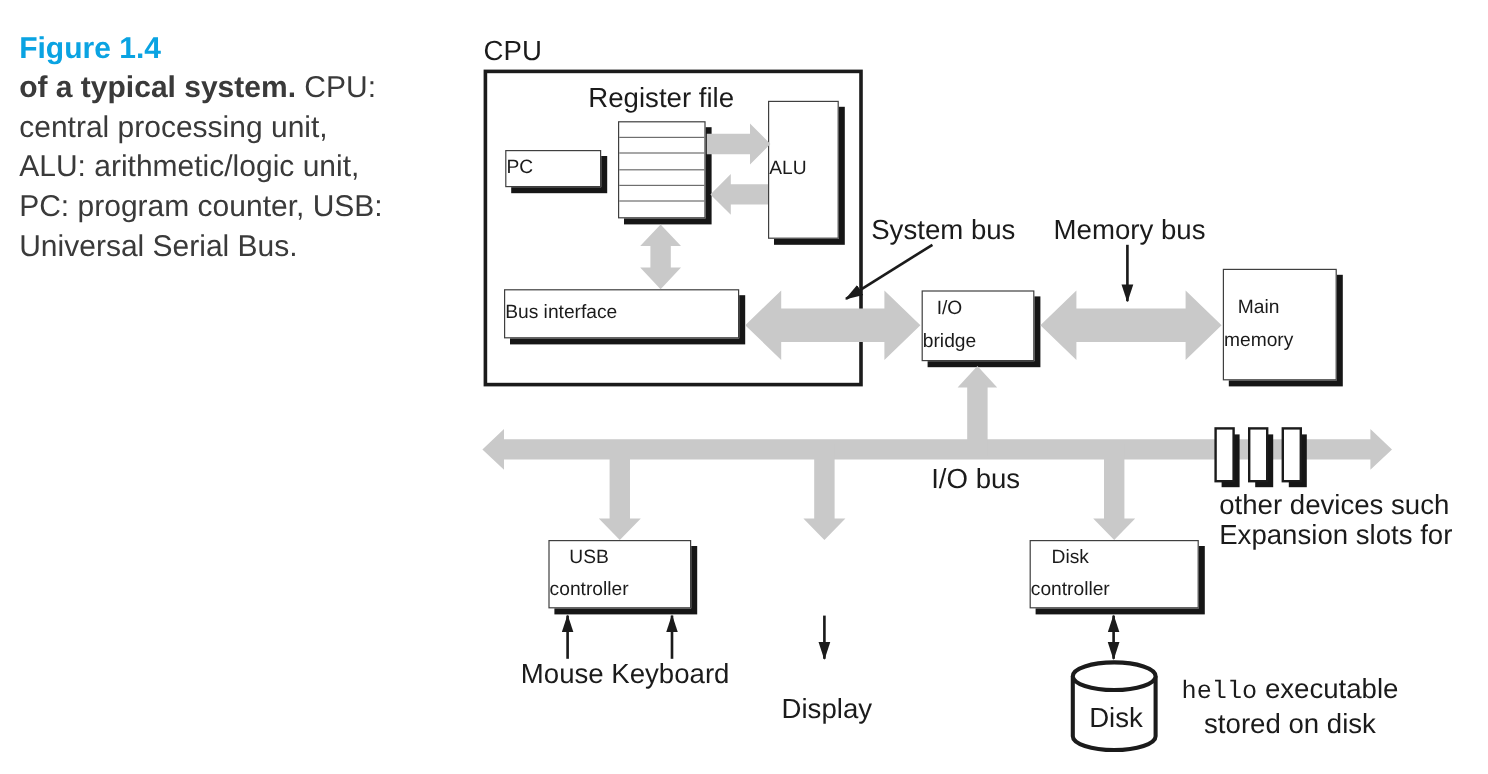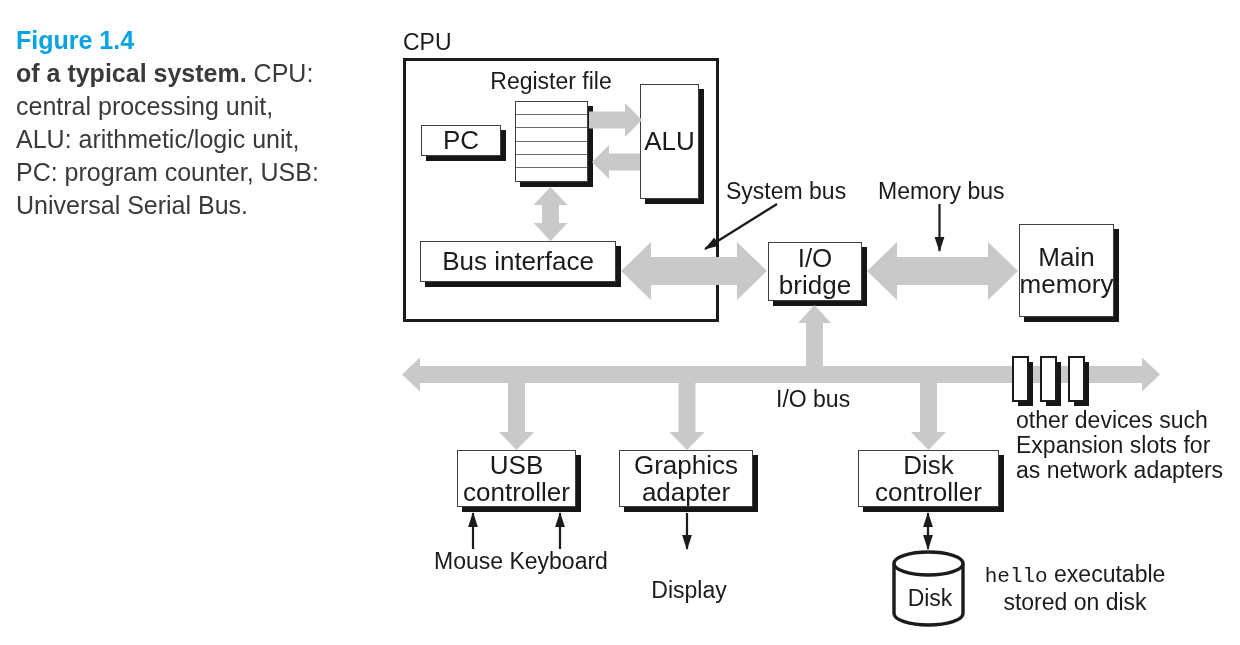--- a/index.html
+++ b/index.html
@@ -50,23 +50,22 @@
   .slot-face { fill: #fff; stroke: var(--ink); stroke-width: 2px; }
   
   .box {
     position: absolute;
     box-sizing: border-box;
     background: #fff;
     border: 1.4px solid var(--border);
     box-shadow: 5px 5px 0 0 var(--shadow);
     display: flex;
     align-items: center;
-    justify-content: center;
     text-align: center;
-    font-size: 26px;
+    font-size: 16px;
     line-height: 26.5px;
     color: var(--ink);
     z-index: 2;
   }
   #pc-box        { left: 421px; top: 125px; width: 80px;  height: 31px; }
   #register-file { left: 515px; top: 101px; width: 73px;  height: 81px; }
   #alu-box       { left: 640px; top: 84px;  width: 59px;  height: 115px; }
   #bus-interface { left: 420px; top: 241px; width: 196px; height: 41px; }
   #io-bridge     { left: 768px; top: 242px; width: 94px;  height: 59px; }
   #main-memory   { left: 1019px; top: 224px; width: 95px; height: 93px; }
@@ -189,45 +188,38 @@
       </div>
   </div>
 
   <div class="box" id="usb-controller">
     <div>
         <div>USB</div>
         <div>controller</div>
       </div>
   </div>
 
-  <div class="box" id="graphics-adapter">
-    <div>
-        <div>Graphics</div>
-        <div>adapter</div>
-      </div>
-  </div>
 
   <div class="box" id="disk-controller">
     <div>
         <div>Disk</div>
         <div>controller</div>
       </div>
   </div>
 
   <div class="lbl" id="cpu-label">CPU</div>
   <div class="lbl center" id="regfile-label">Register file</div>
   <div class="lbl" id="system-bus-label">System bus</div>
   <div class="lbl" id="memory-bus-label">Memory bus</div>
   <div class="lbl" id="io-bus-label">I/O bus</div>
   <div class="lbl" id="mouse-keyboard-label">Mouse Keyboard</div>
   <div class="lbl center" id="display-label">Display</div>
   <div class="lbl" id="expansion-label">
     <div>other devices such</div>
     <div>Expansion slots for</div>
-    <div>as network adapters</div>
   </div>
   <div class="lbl" id="disk-note">
     <div><span class="code">hello</span><span> executable</span></div>
     <div>stored on disk</div>
   </div>
   <div class="lbl center" id="disk-label">Disk</div>
 
 </div>
 
 </body></html>

